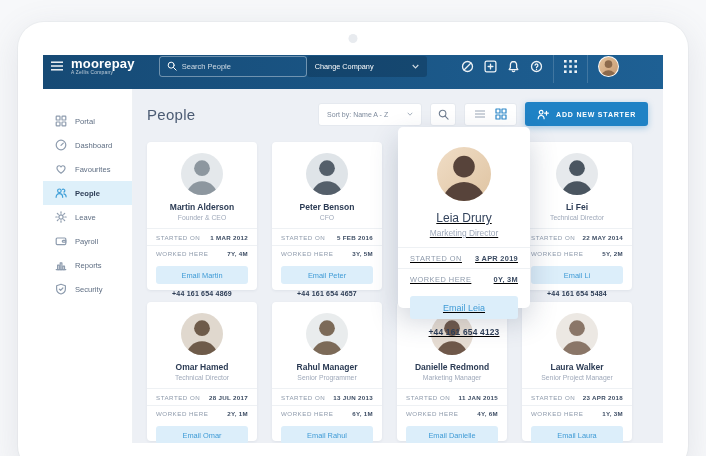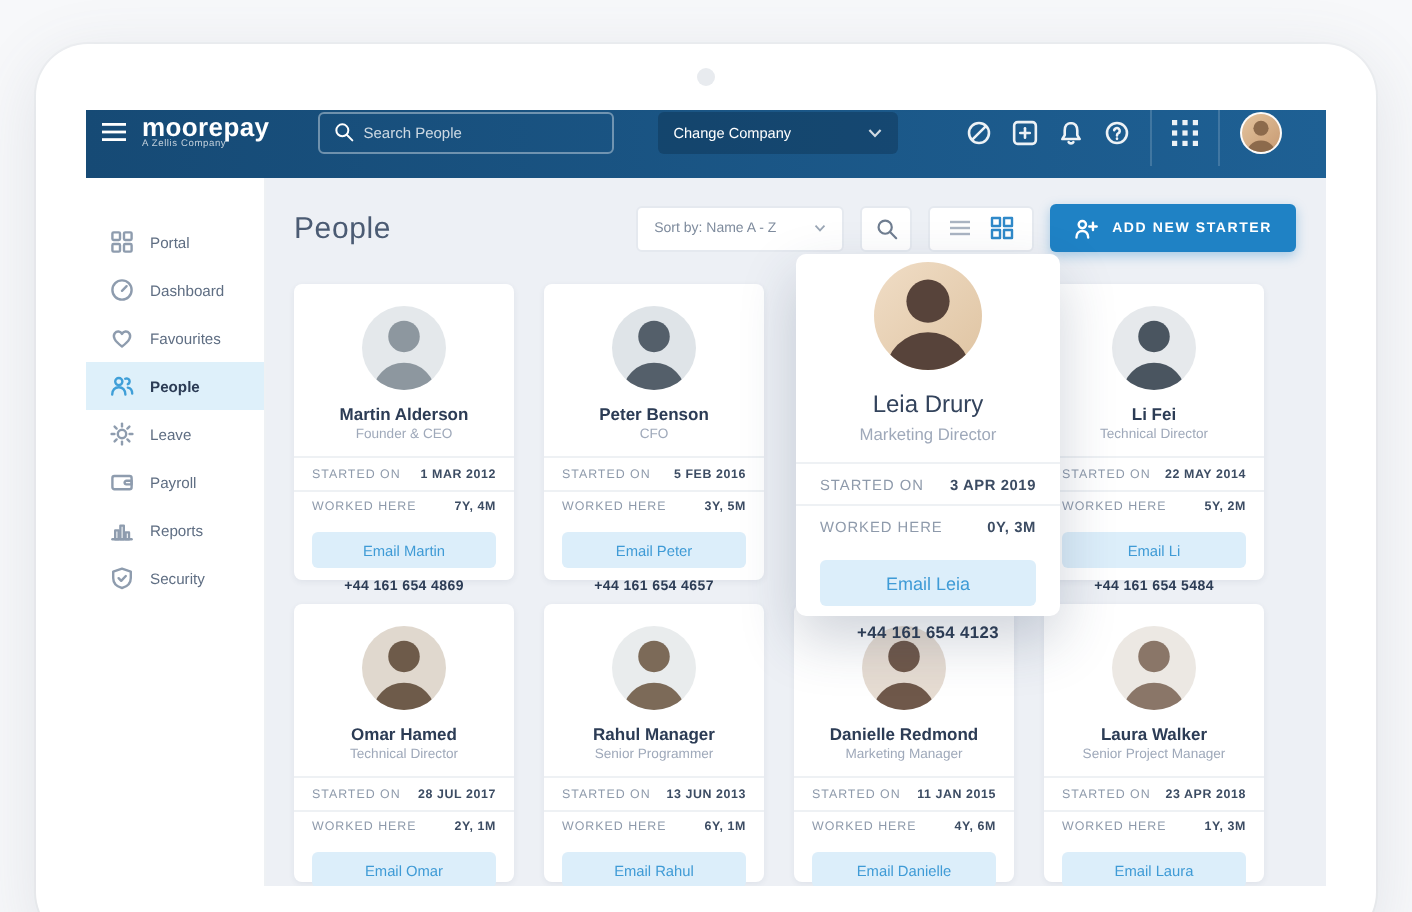--- a/index.html
+++ b/index.html
@@ -23,21 +23,21 @@
   .logo { line-height:1; margin-right:0; }
   .logo .word { font-size:13px; font-weight:bold; letter-spacing:.2px; }
   .logo .tag { font-size:4.8px; opacity:.72; margin-top:1px; letter-spacing:.3px; }
   .searchbox { display:flex; align-items:center; gap:5px; margin-left:24px;
                width:148px; height:21px; padding:0 7px;
                border:1px solid rgba(255,255,255,.38); border-radius:3px; }
   .searchbox input { background:transparent; border:none; outline:none; color:#fff;
                      font-size:7.5px; width:100%; font-family:"Liberation Sans",sans-serif; }
   .searchbox input::placeholder { color:rgba(255,255,255,.78); }
   .company { display:flex; align-items:center; justify-content:space-between;
-             margin-left:22px; width:120px; height:21px; padding:0 8px;
+             width:120px; height:21px; padding:0 8px;
              background:rgba(8,38,62,.32); border-radius:3px; cursor:pointer; }
   .company span { font-size:7.3px; color:#fff; }
   .tb-icons { display:flex; align-items:center; gap:10px; margin-left:34px; }
   .tb-ic { width:13px; height:13px; cursor:pointer; opacity:.92; }
   .tb-sep { width:1px; height:34px; background:rgba(255,255,255,.16); margin:0 10px; }
   .tb-avatar { width:21px; height:21px; border-radius:50%; overflow:hidden;
                border:1.5px solid rgba(255,255,255,.95);
                background:linear-gradient(135deg,#e4c49e,#c79a72); cursor:pointer;
                margin-right:11px; flex:none; }
   .tb-avatar svg { width:100%; height:100%; color:#8c6a4c; }
@@ -95,22 +95,22 @@
   .dlabel { font-size:6.2px; color:#8e9aab; letter-spacing:.5px;text-align:right; }
   .dvalue { font-size:6.2px; color:#3c4c63; font-weight:bold; letter-spacing:.3px; }
   .emailbtn { margin:5px 9px 0; height:18px; background:#dceefa; border-radius:3px;
               display:flex; align-items:center; justify-content:center;
               font-size:7.4px; color:#3f9bd6; cursor:pointer; }
   .phone { margin-top:6px; font-size:7px; font-weight:bold; color:#2c3c55;
            letter-spacing:.2px; }
 
   
   .card.elevated { position:absolute; left:251px; top:-15px; width:132px; height:181px;
-                   z-index:5; padding-top:4px; border-radius:5px;
-                   box-shadow:0 12px 28px rgba(40,60,90,.22); }
+                   z-index:5; padding-top:20px; border-radius:5px;
+                   box-shadow:0 12px 28px rgba(40,60,90,.22);text-decoration:underline; }
   .card.elevated .avatar { width:54px; height:54px; }
   .card.elevated .cname { margin-top:10px; font-size:12px; font-weight:normal; color:#33435c; }
   .card.elevated .ctitle { margin-top:3px; font-size:8.4px; }
   .card.elevated .details { margin-top:9px; }
   .card.elevated .drow { padding:6px 12px 5px; }
   .card.elevated .dlabel, .card.elevated .dvalue { font-size:7.4px; }
   .card.elevated .emailbtn { margin:7px 12px 0; height:23px; font-size:9px; }
   .card.elevated .phone { margin-top:8px; font-size:8.4px; }
 
   

